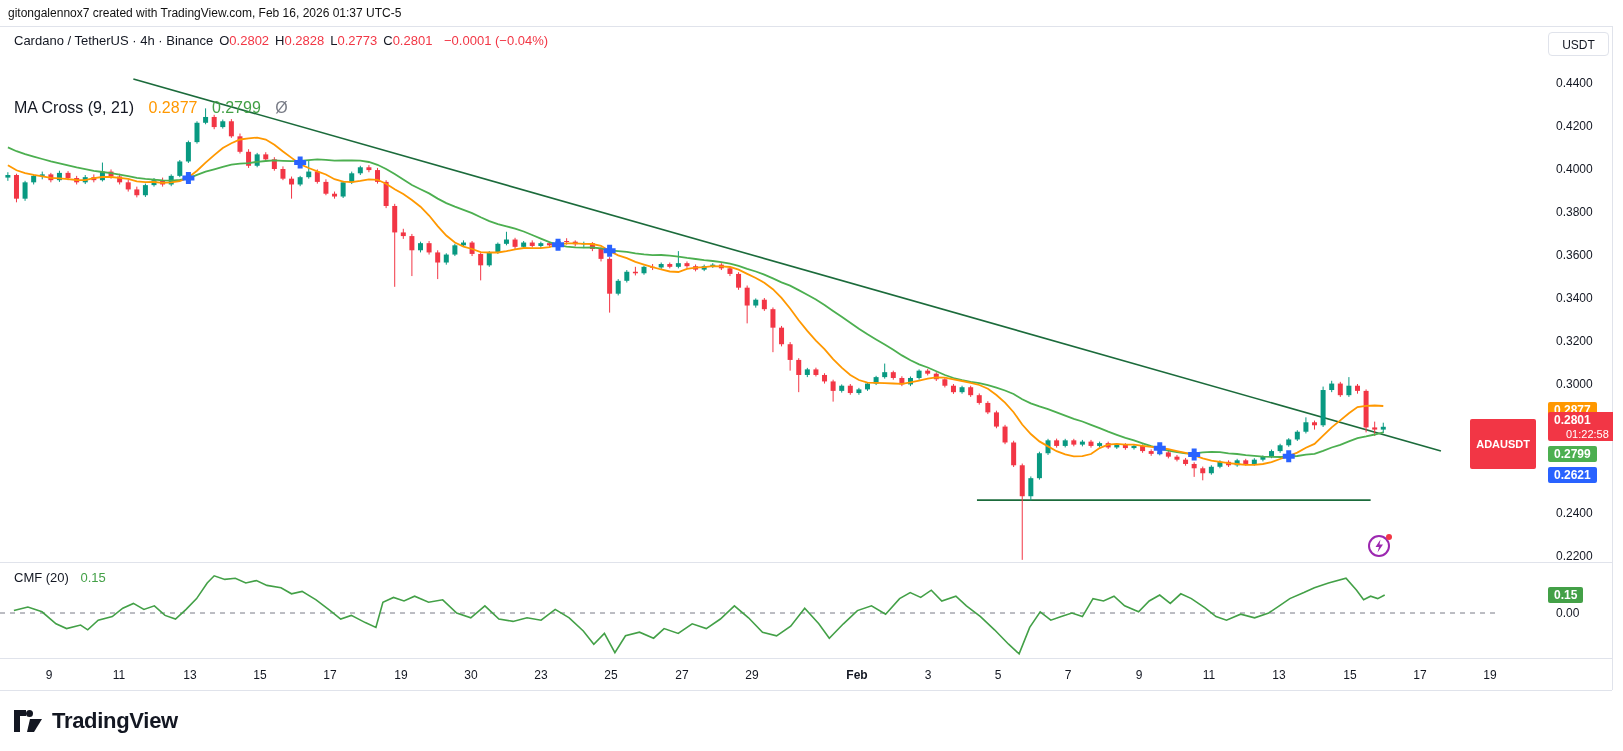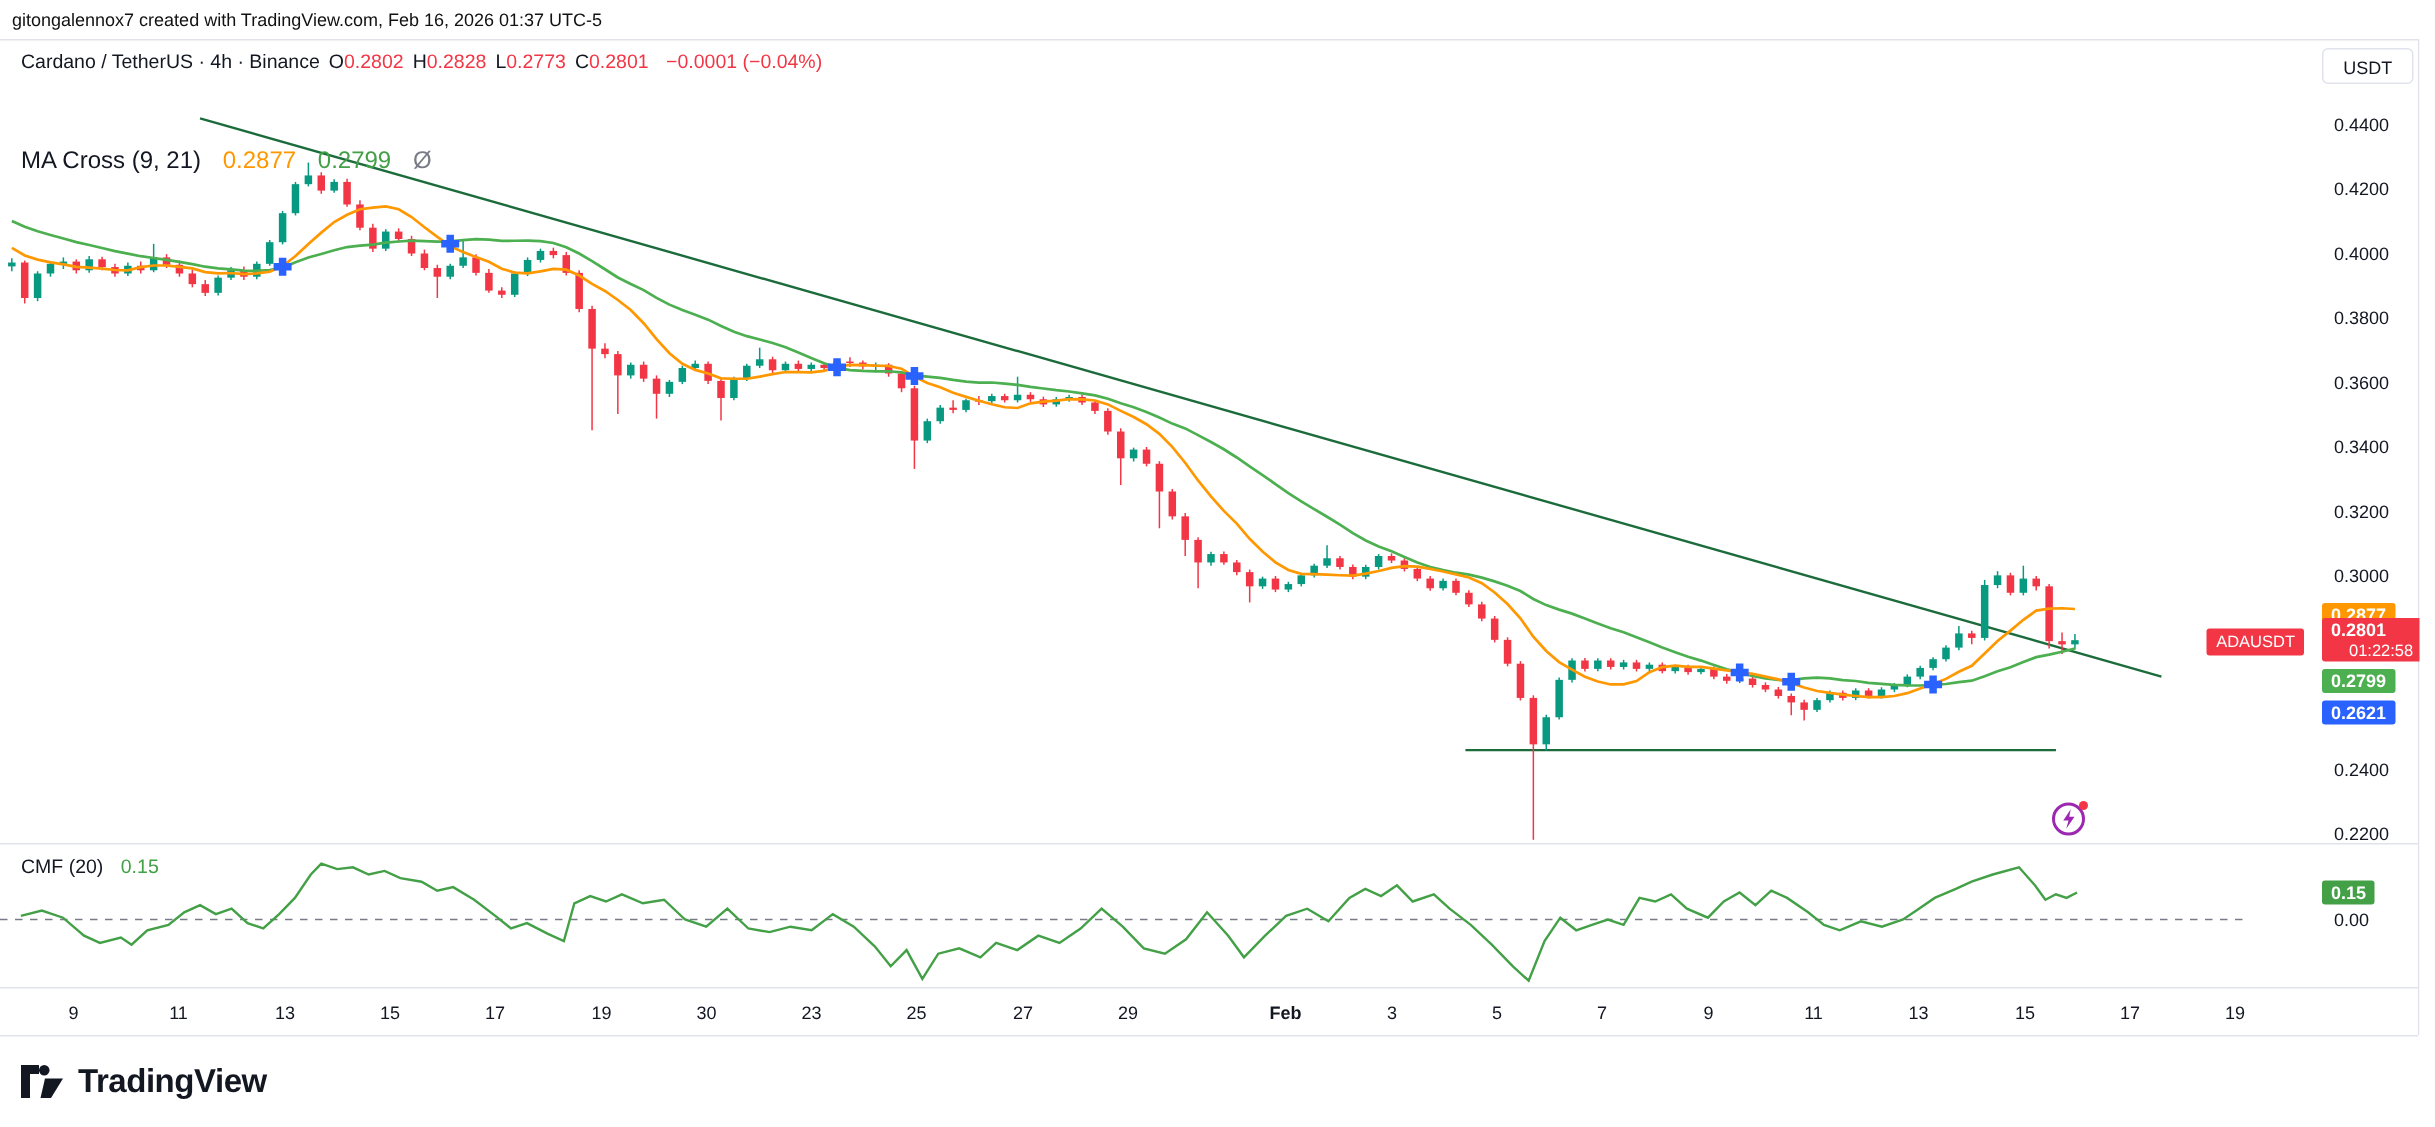--- a/index.html
+++ b/index.html
@@ -16,22 +16,22 @@
   .ohlc-k{color:#131722;margin-left:6px;} .ohlc-v{color:#f23645;}
   .usdt-btn{position:absolute;left:1548px;top:32px;width:61px;height:24px;background:#fff;
             border:1px solid #e0e3eb;border-radius:4px;font-size:12px;color:#131722;
             text-align:center;line-height:22px;cursor:pointer;font-family:inherit;}
   .ptick{position:absolute;left:1556px;font-size:12px;color:#131722;text-align:center;}
   .ttick{position:absolute;top:668px;font-size:12px;color:#131722;transform:translateX(-50%);}
   .ttick.month{font-weight:700;}
   .badge{position:absolute;left:1548px;color:#fff;font-size:12px;font-weight:600;
          border-radius:2px;padding:0 6px;line-height:16px;}
   .badge .sub{font-weight:400;font-size:11px;line-height:13px;margin-left:12px;}
-  .sym-chip{position:absolute;color:#fff;font-size:11px;font-weight:400;border-radius:2px;
-            padding:2px 6px;line-height:14px;}
+  .sym-chip{position:absolute;color:#fff;font-size:11px;font-weight:700;border-radius:2px;
+            padding:18px 6px;line-height:14px;}
   .cmf-zero{position:absolute;left:1556px;font-size:12px;color:#131722;}
   .flash-btn{position:absolute;left:1366px;top:531px;width:28px;height:28px;cursor:pointer;}
   .logo-row{position:absolute;left:13px;top:708px;display:flex;align-items:center;gap:9px;cursor:pointer;}
   .logo-text{font-size:22px;font-weight:700;letter-spacing:-0.3px;color:#131722;}
 </style>
 </head>
 <body>
 
 <div id="screen">
 

